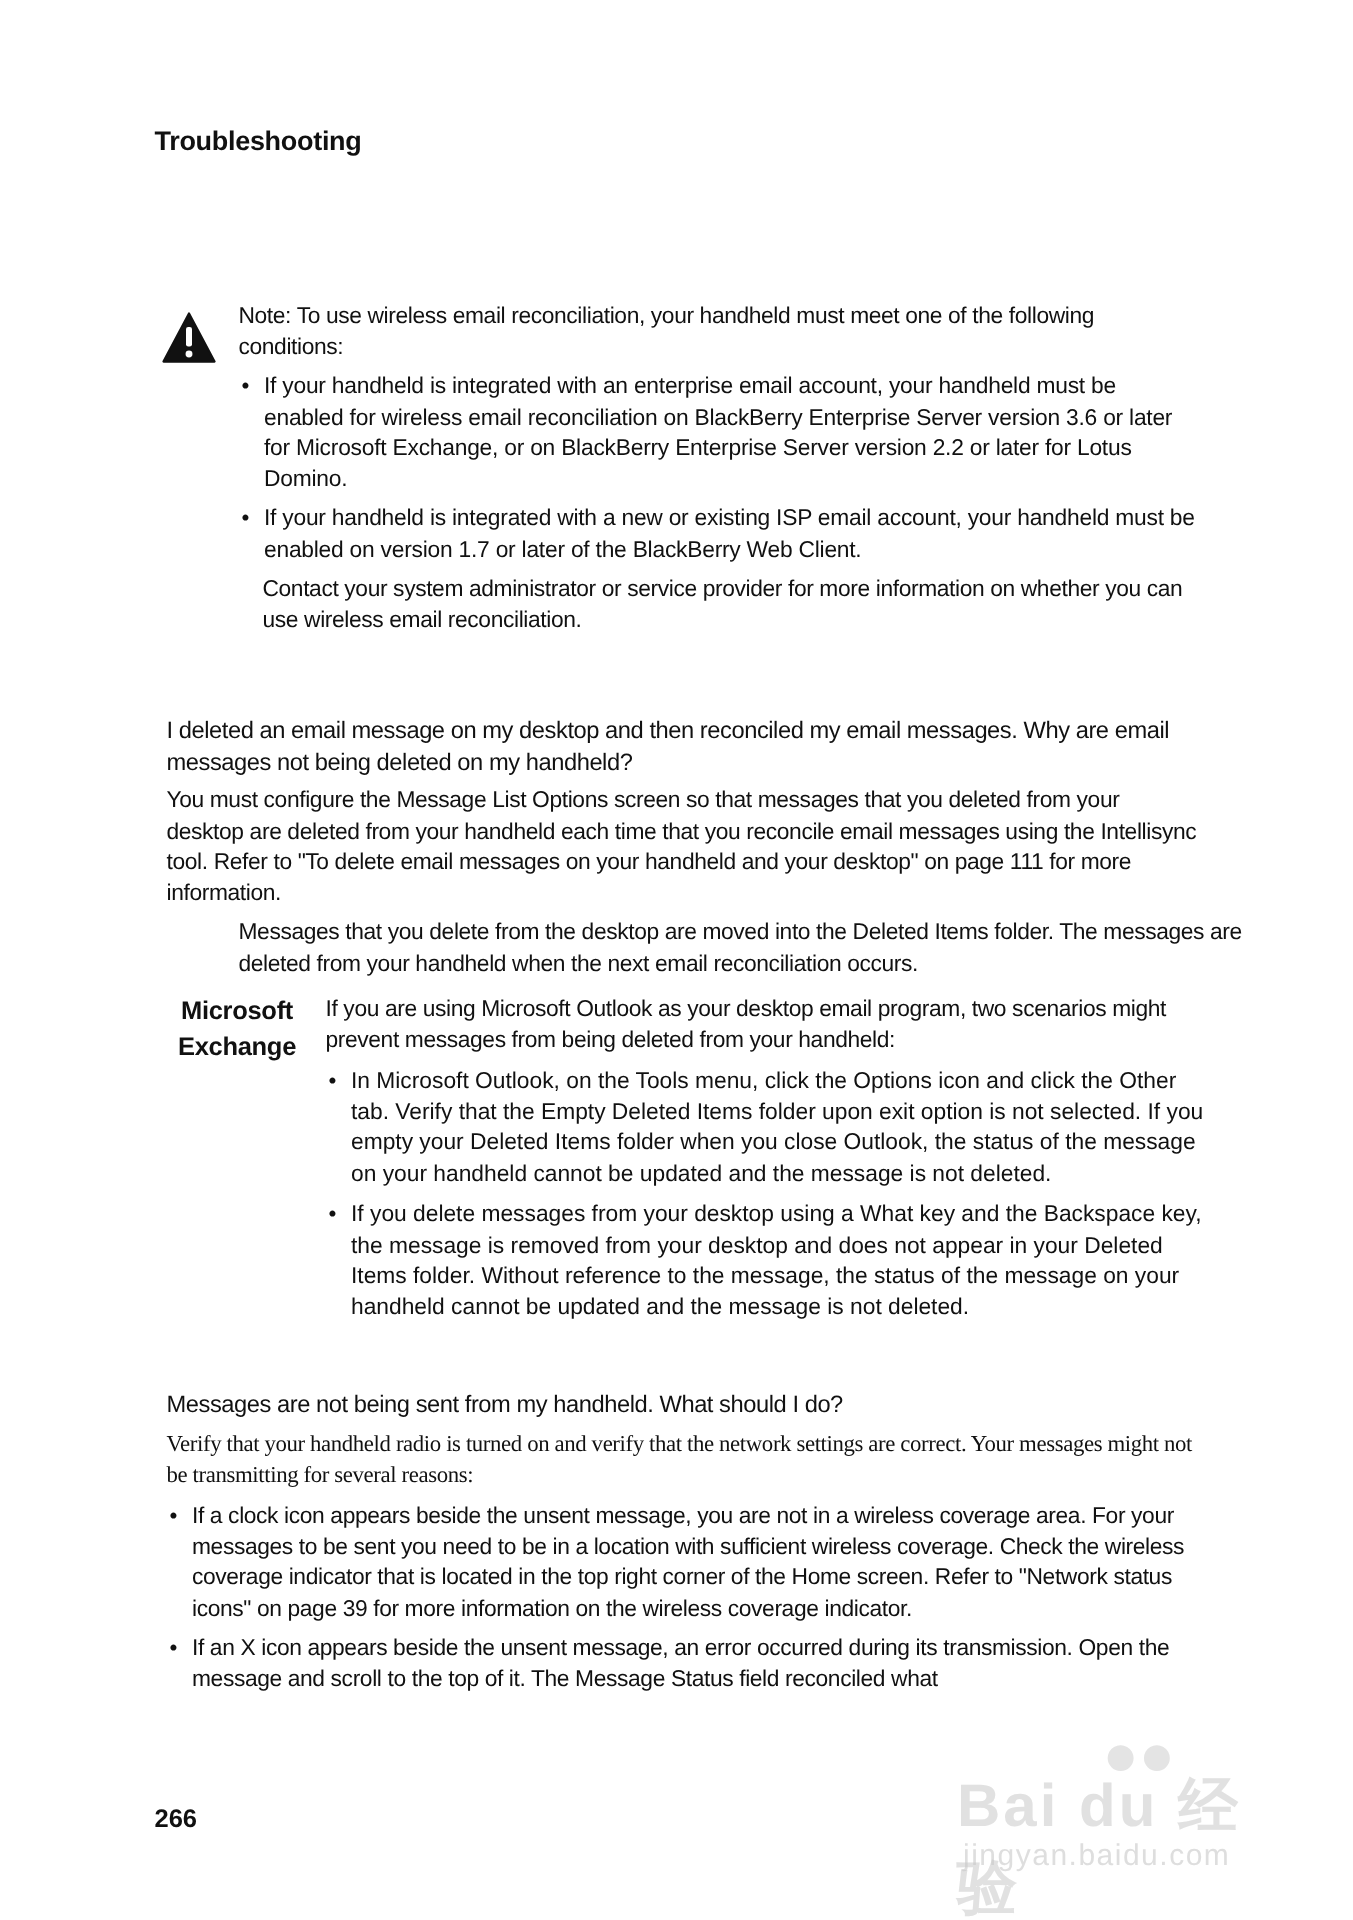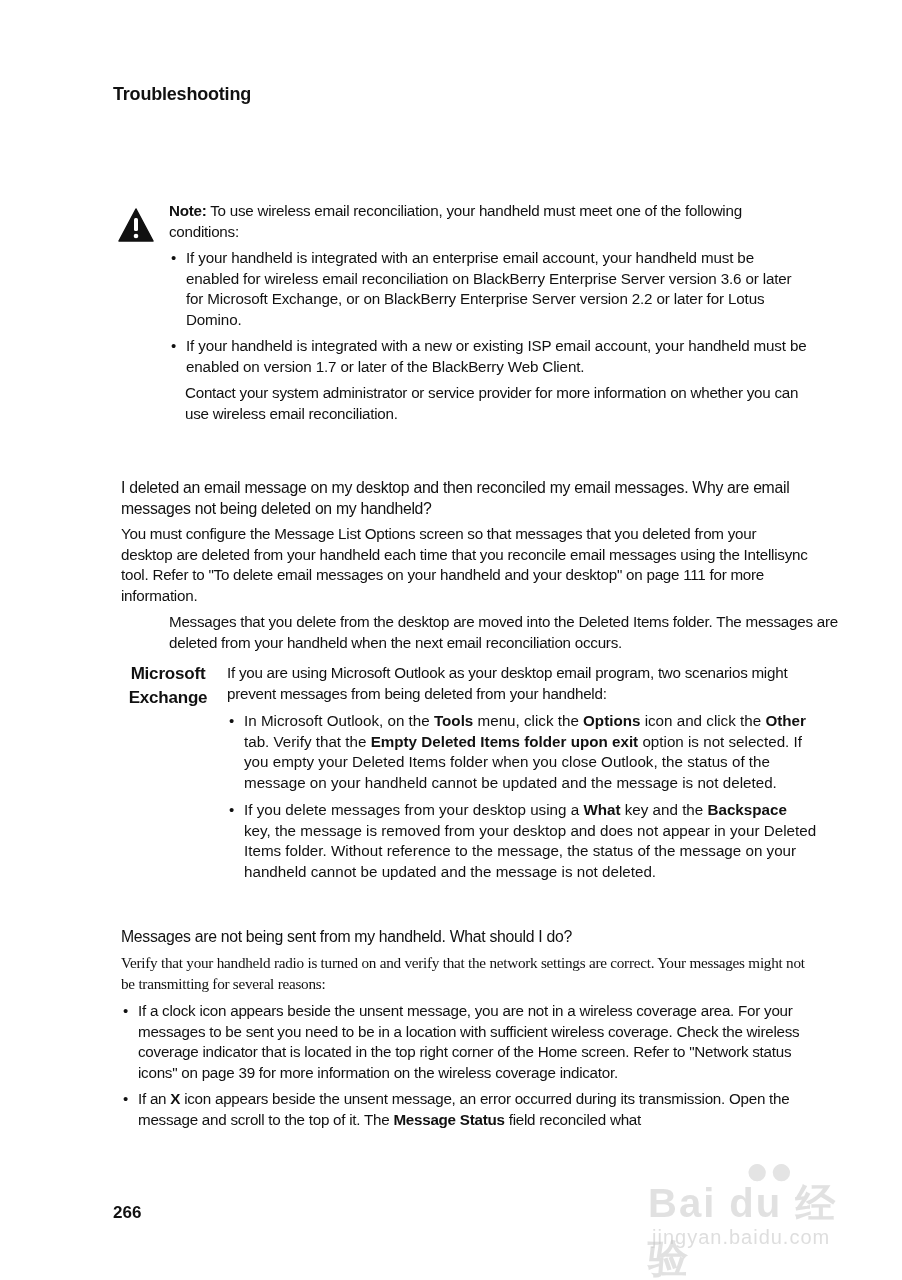--- a/index.html
+++ b/index.html
@@ -1,18 +1,18 @@
 <!DOCTYPE html>
 <html><head>
 <meta charset="utf-8">
 <style>
   html, body { margin: 0; padding: 0; background: #ffffff; }
   body { width: 902px; height: 1280px; position: relative; overflow: hidden;
          font-family: "Liberation Sans", sans-serif; color: #111; }
-  .page { position: absolute; left: 10px; top: 0; width: 778px; height: 1280px; }
+  .page { position: absolute; left: 0; top: 0; width: 778px; height: 1280px; }
   .running-head { position: absolute; left: 103px; top: 84px; font-size: 18px; font-weight: bold; letter-spacing: -0.2px; }
   .p { position: absolute; left: 111px; width: 690px; font-size: 15.2px; line-height: 20.5px; letter-spacing: -0.25px; margin: 0; }
   .h { position: absolute; left: 111px; width: 700px; font-size: 15.8px; line-height: 20.5px; font-weight: normal; letter-spacing: -0.3px; margin: 0; }
   .note-icon { position: absolute; left: 108px; top: 208px; width: 36px; height: 34px; }
   .note-block { position: absolute; left: 159px; top: 201px; width: 640px; }
   .note-block p { margin: 0; font-size: 15.2px; line-height: 20.5px; letter-spacing: -0.25px; }
   .bul { position: relative; padding-left: 17px; margin-top: 6px !important; }
   .bul::before { content: "\2022"; position: absolute; left: 2px; top: 0; font-size: 15px; }
   .side-label { position: absolute; left: 112px; top: 662px; width: 92px; text-align: center; font-size: 17px; line-height: 24px; font-weight: bold; letter-spacing: -0.2px; }
   .side-body { position: absolute; left: 217px; top: 663px; width: 590px; }
@@ -20,21 +20,21 @@
   .side-body .bul { margin-top: 7px !important; letter-spacing: 0; }
   .list3 { position: absolute; left: 111px; top: 1001px; width: 700px; }
   .list3 p { margin: 0; font-size: 15.2px; line-height: 20.5px; letter-spacing: -0.25px; }
   .list3 .bul { margin-top: 6px !important; }
   .footer-left { position: absolute; left: 103px; top: 1203px; font-size: 17px; font-weight: bold; }
   .footer-right { position: absolute; left: 542px; top: 1203px; font-size: 17px; font-weight: bold; letter-spacing: -0.3px; }
   .wm { position: absolute; left: 630px; top: 1148px; width: 230px; height: 110px; color: #dcdcdc; }
   .wm .paw { position: absolute; left: 105px; top: 0; font-size: 40px; color: #e4e4e4; }
   .wm .brand { position: absolute; left: 8px; top: 28px; font-size: 40px; font-weight: bold; letter-spacing: 2px; color: rgba(200,200,200,0.55); }
   .wm .url { position: absolute; left: 12px; top: 78px; font-size: 20px; letter-spacing: 1px; color: rgba(200,200,200,0.6); }
-  b { font-weight: bold; }
+  b { font-weight: normal; }
 </style>
 </head>
 <body>
 
 <div class="page">
 
   <div class="running-head">Troubleshooting</div>
 
 
   <svg class="note-icon" viewBox="0 0 36 34">

